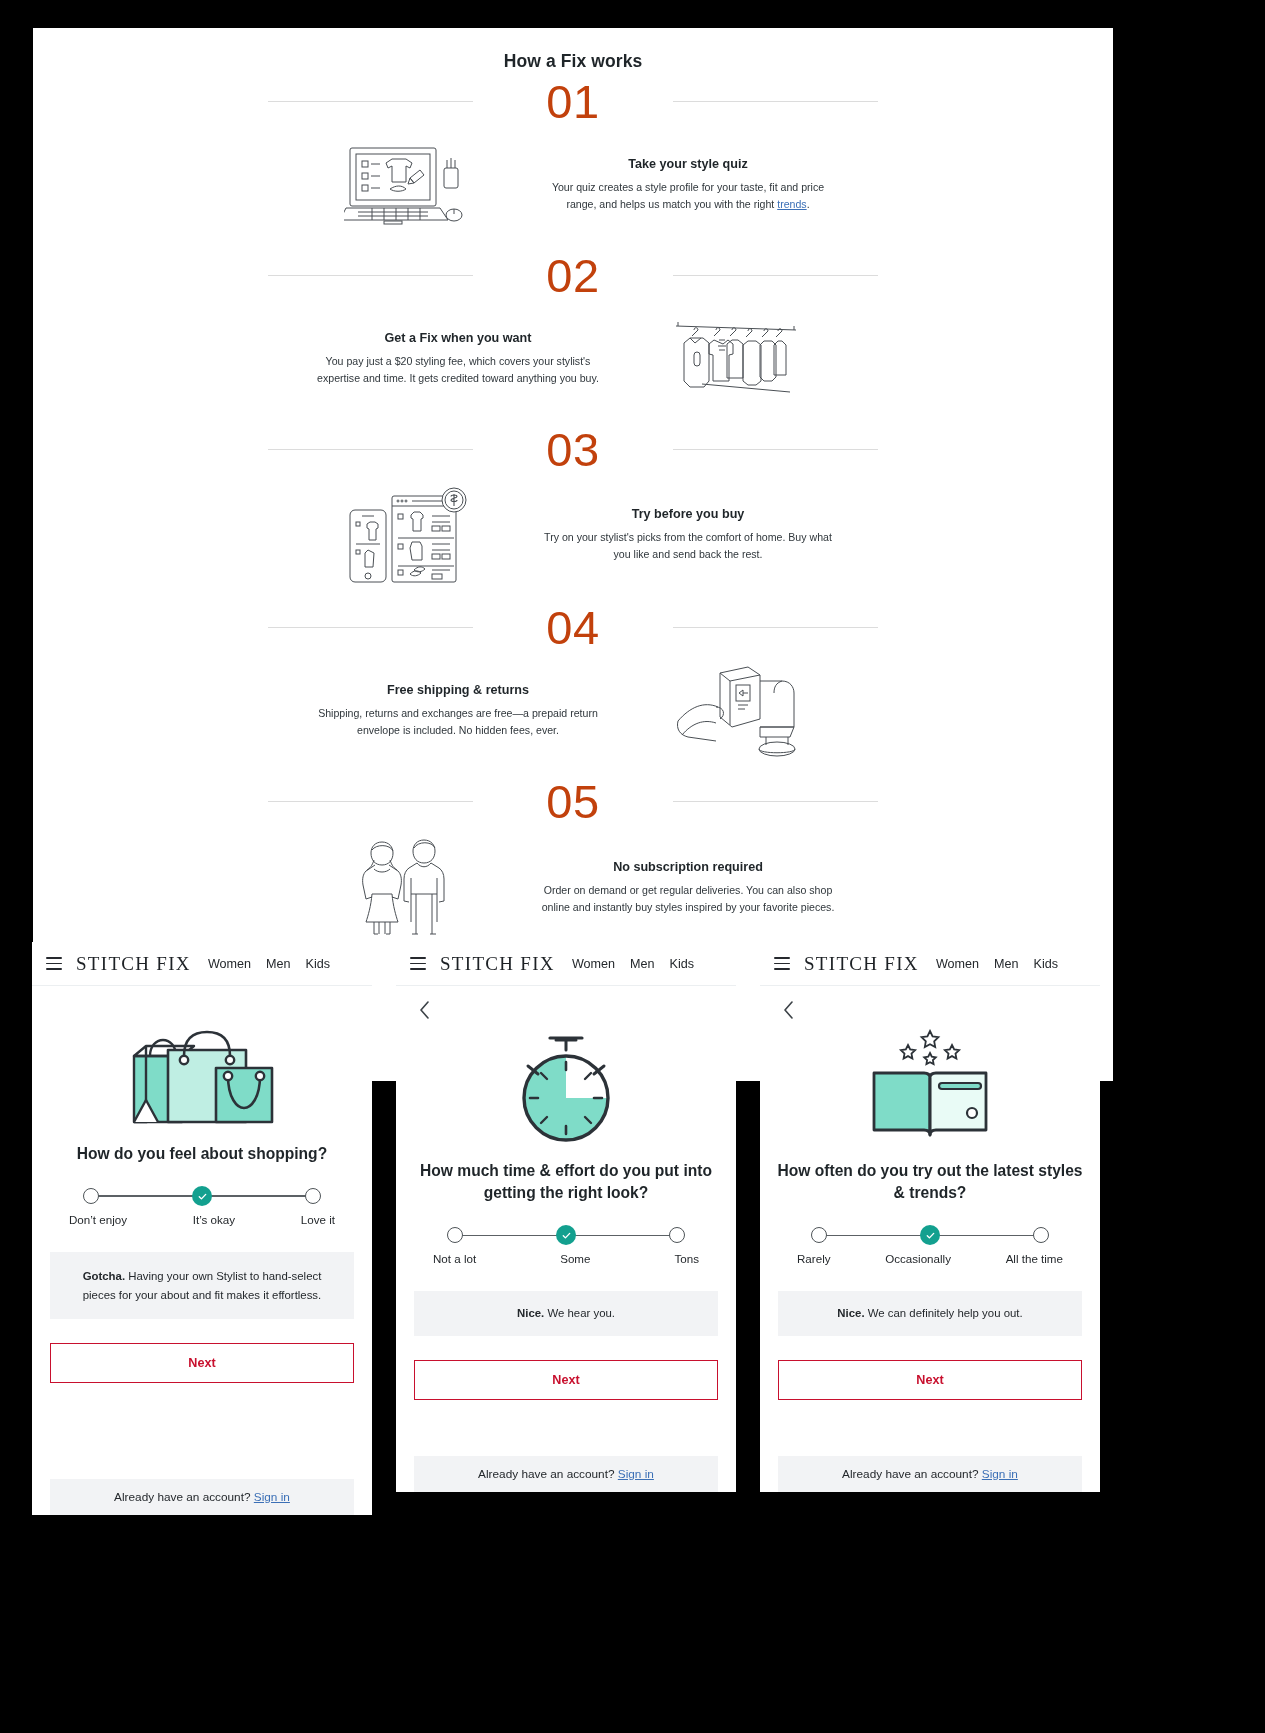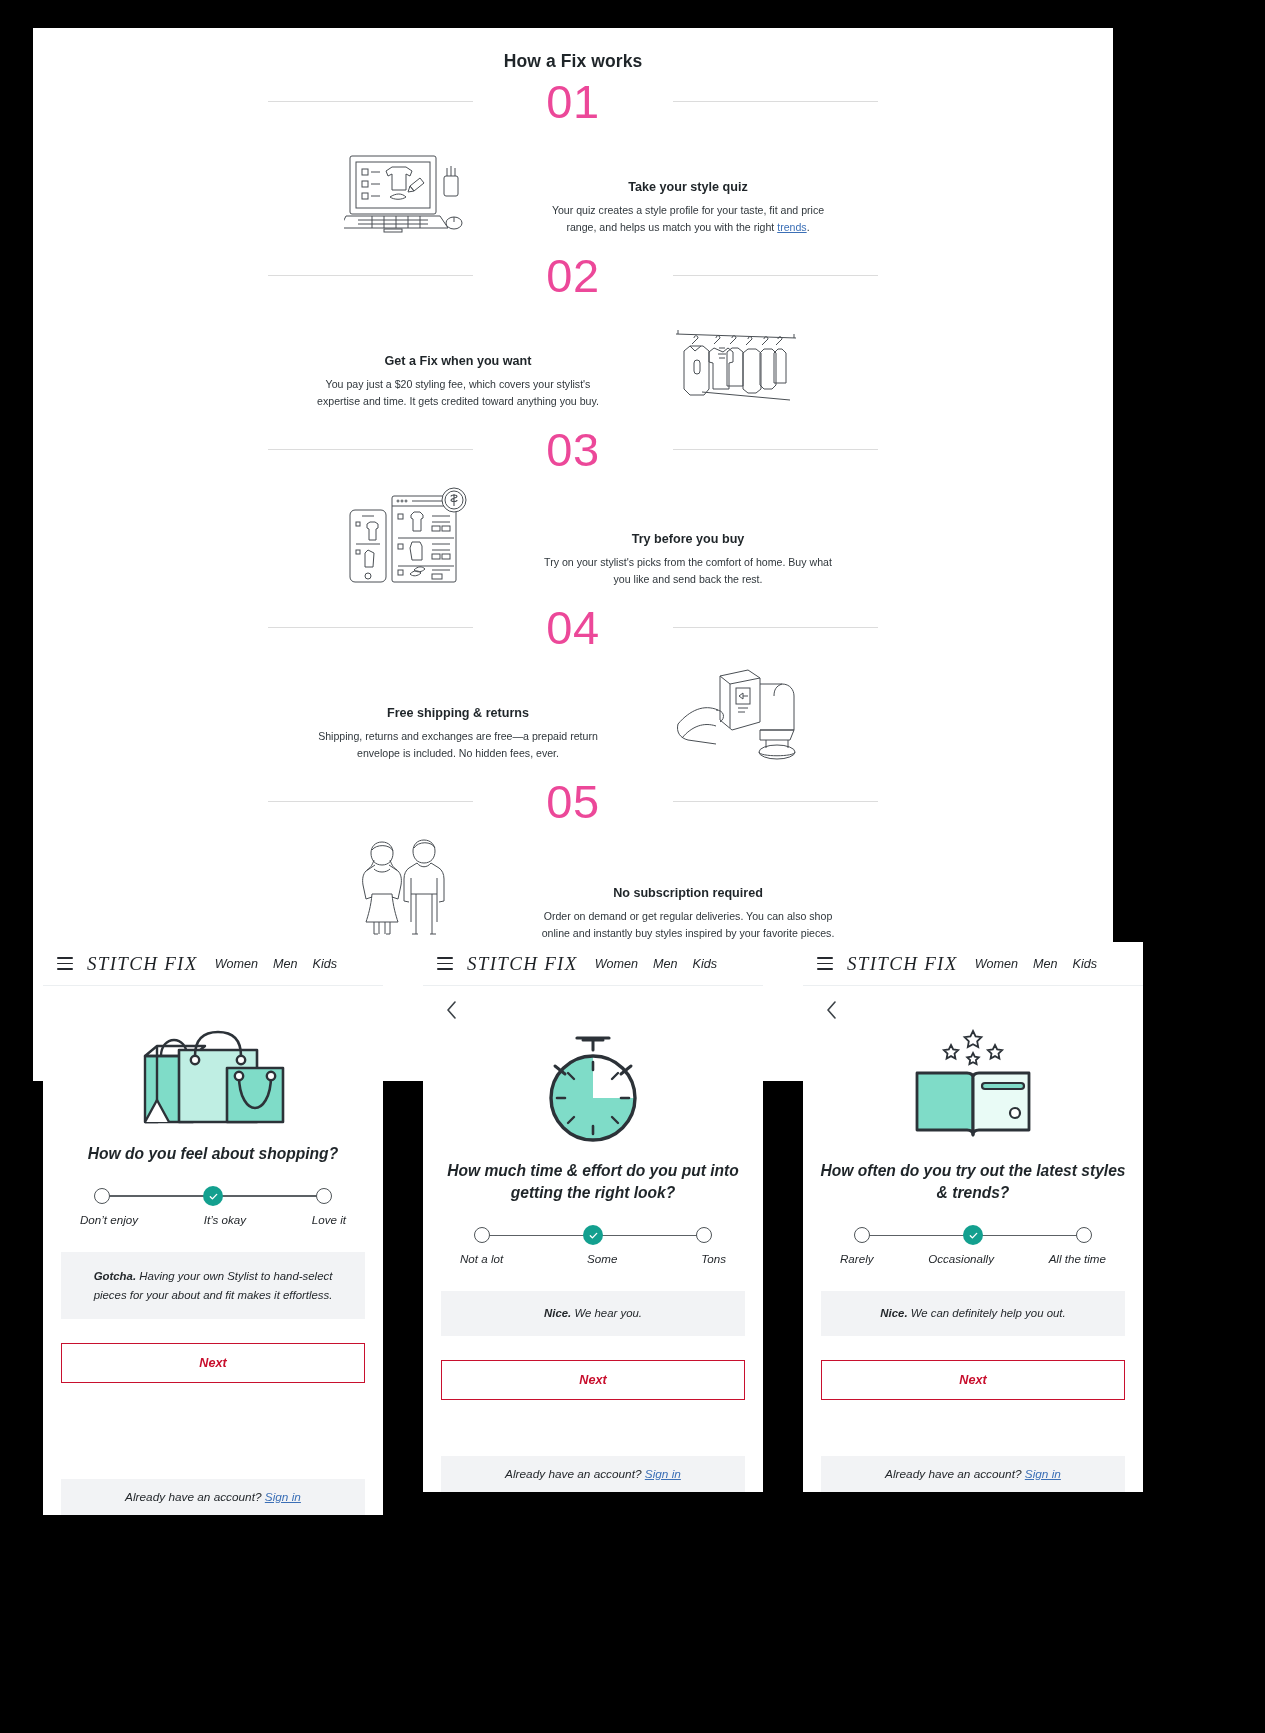--- a/index.html
+++ b/index.html
@@ -43,28 +43,28 @@
   }
   .step-rule.left  { left: 235px;  right: 640px; }
   .step-rule.right { left: 640px;  right: 235px; }
   .step-num {
     position: relative;
     z-index: 2;
     background: #fff;
     padding: 0 16px;
     font-size: 47px;
     font-weight: 300;
-    color: #ec4899;
+    color: #c2410c;
     letter-spacing: .5px;
     line-height: 1;
   }
 
   .step-body {
     display: flex;
-    align-items: flex-end;
+    align-items: center;
     justify-content: center;
     min-height: 116px;
     padding: 4px 7px 10px;
     gap: 30px;
   }
   .step-body.img-left  { flex-direction: row; }
   .step-body.img-right { flex-direction: row-reverse; }
   .step-art {
     width: 200px;
     display: flex;
@@ -83,25 +83,24 @@
     font-size: 10.6px;
     line-height: 1.62;
     color: #30373c;
   }
   .step-link { color: #3b6fb6; text-decoration: underline; }
   .art-svg { display: block; }
 
   
   .phones {
     position: absolute;
-    left: 43px; top: 942px;
+    left: 32px; top: 942px;
     width: 1200px;
     display: flex;
-    gap: 40px;
-    font-style: italic;
+    gap: 24px;
   }
   .phone {
     width: 340px;
     background: #ffffff;
     display: flex;
     flex-direction: column;
     height: 573px;
     position: relative;
   }
   .phone.p1 { height: 573px; }

